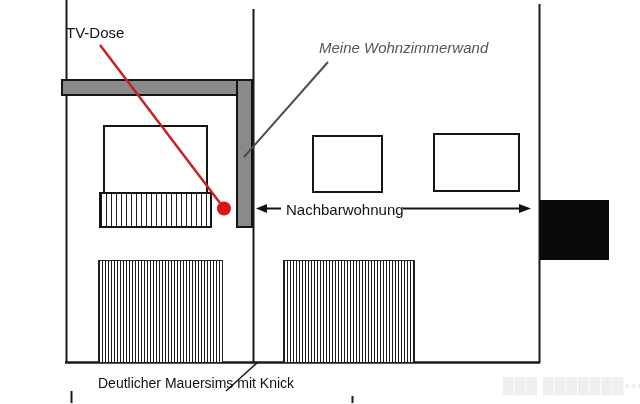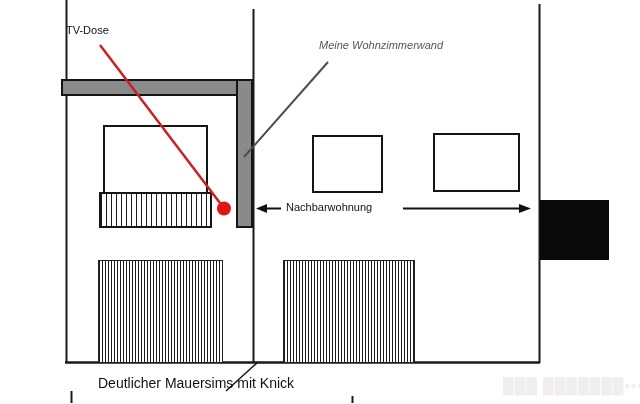--- a/index.html
+++ b/index.html
@@ -13,21 +13,21 @@
   .gray-wall { background:#8a8a8a; border:2px solid #151515; }
   .hatch-fine {
     background:#fff repeating-linear-gradient(90deg,#1c1c1c 0 1px,transparent 1px 3px);
     border:1px solid #222;
   }
   .hatch-rail {
     background:#fff repeating-linear-gradient(90deg,#1c1c1c 0 1px,transparent 1px 5px);
     border:2px solid #151515;
   }
   .black-box { background:#0a0a0a; }
-  .label { position:absolute; color:#111; font-size:11px; white-space:nowrap; z-index:5; }
+  .label { position:absolute; color:#111; font-size:15px; white-space:nowrap; z-index:5; }
   .label-gray { color:#555;font-style:italic; }
   .label-big { font-size:14px; }
   .watermark {
     position:absolute; color:#f1eeee; font-size:15px; font-weight:bold;
     letter-spacing:1px; z-index:4; white-space:nowrap;
   }
   .layer-shapes { z-index:1; }
   .layer-top { z-index:3; }
   .layer-base { z-index:0; }
 </style>

